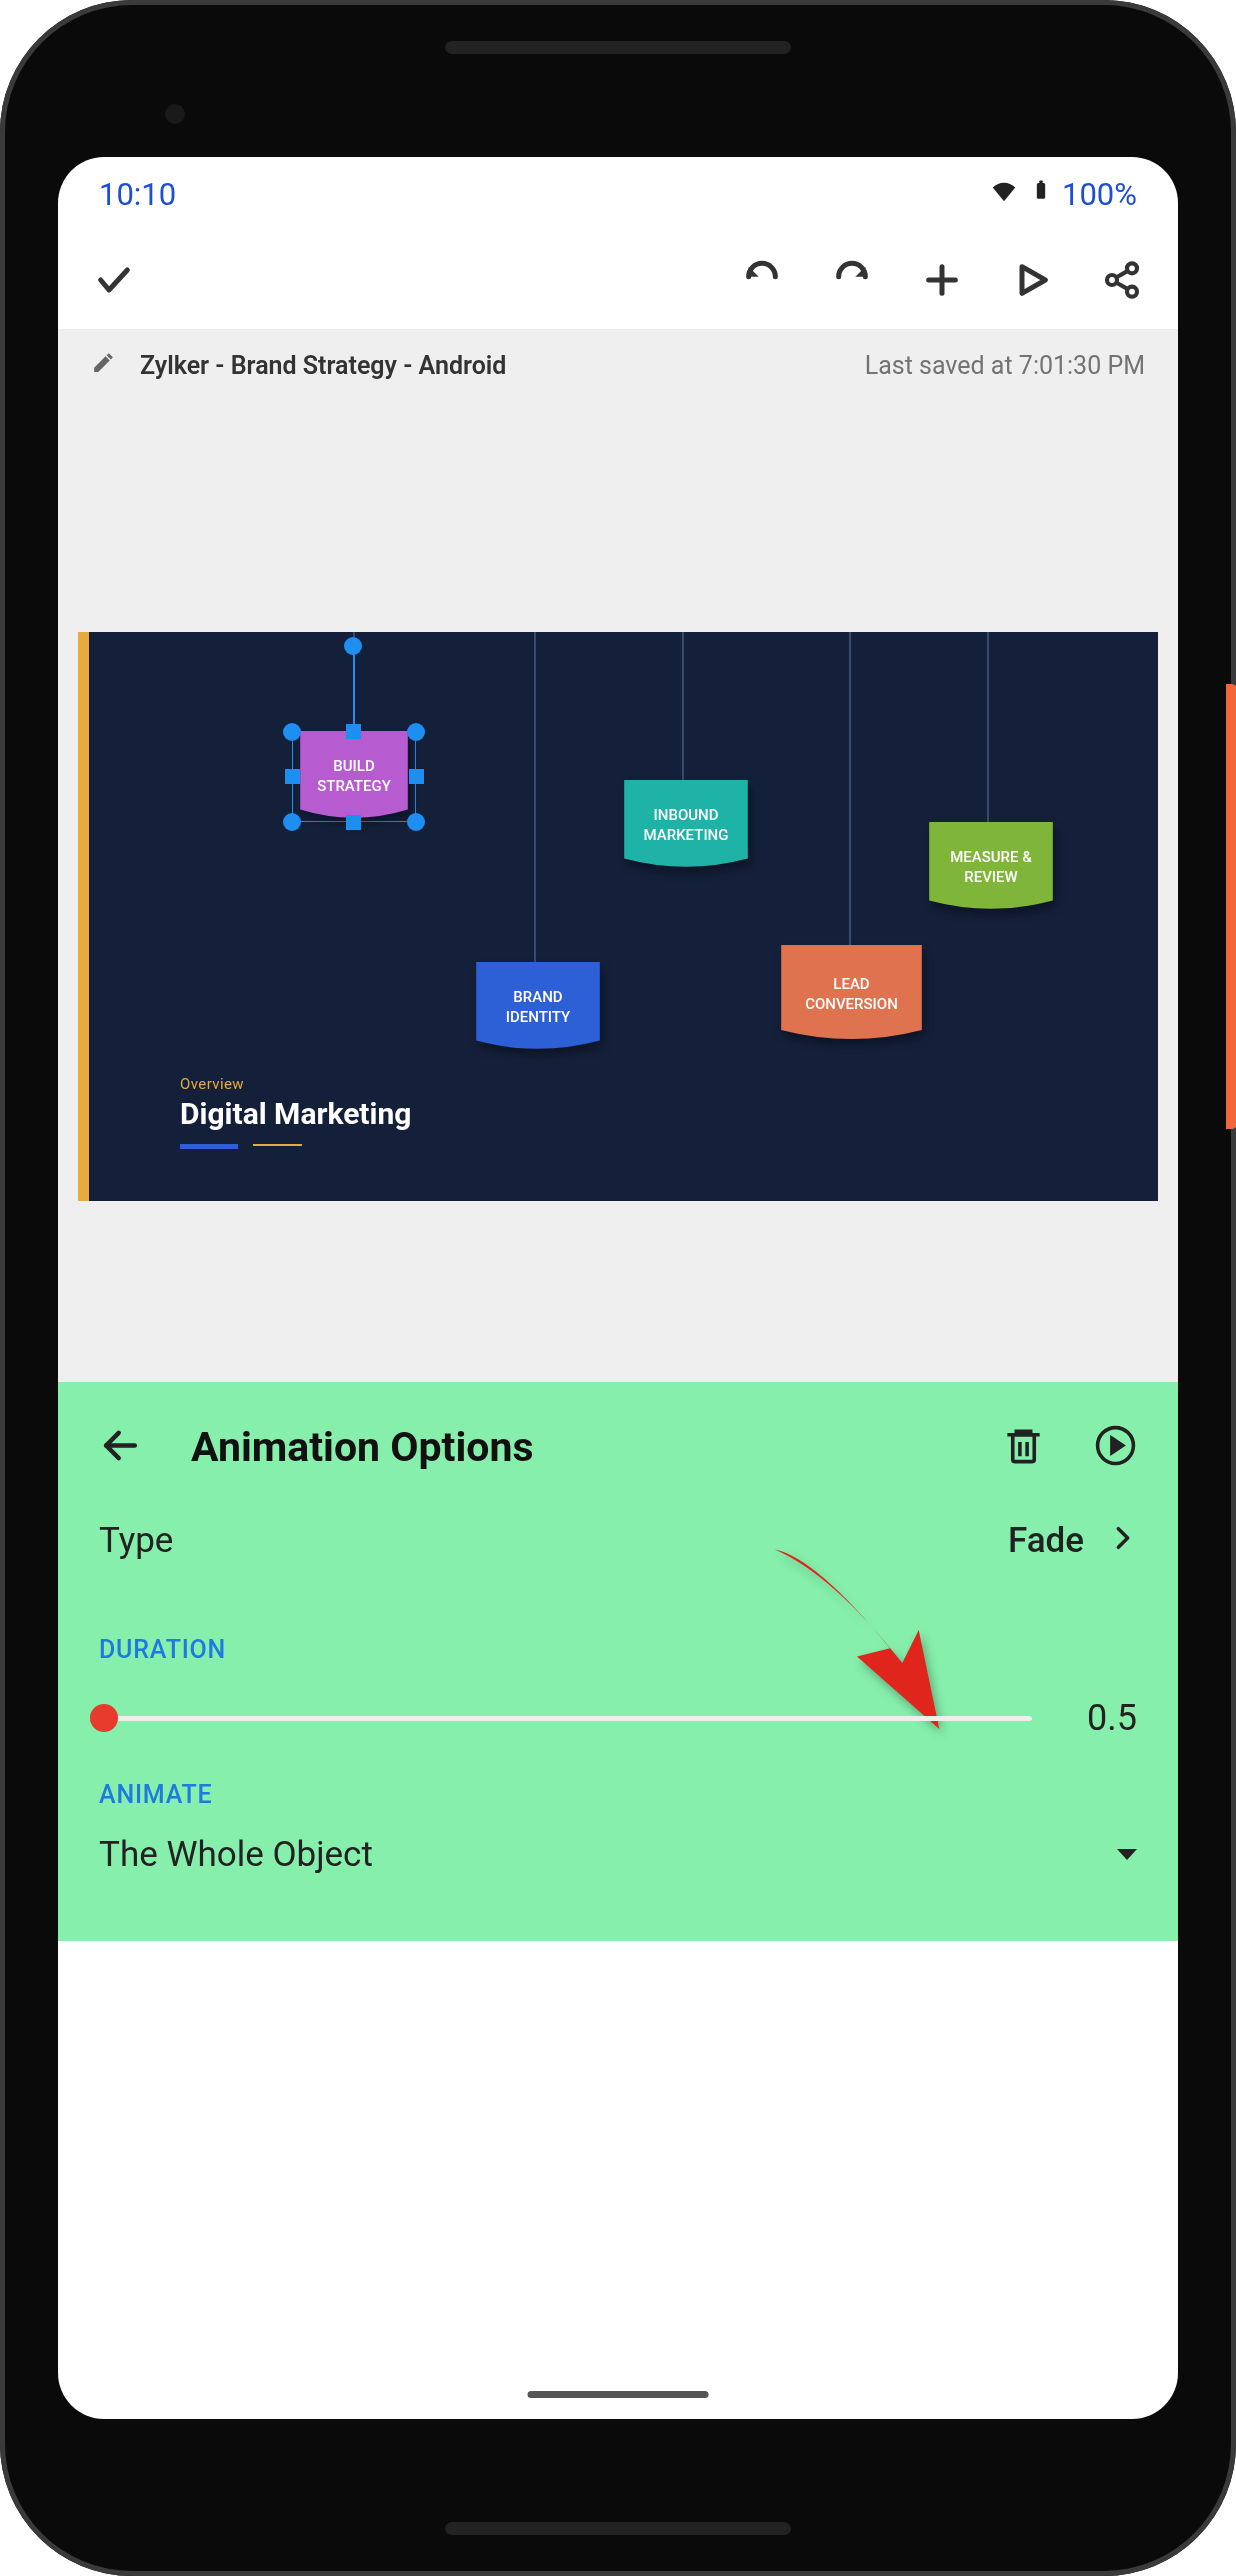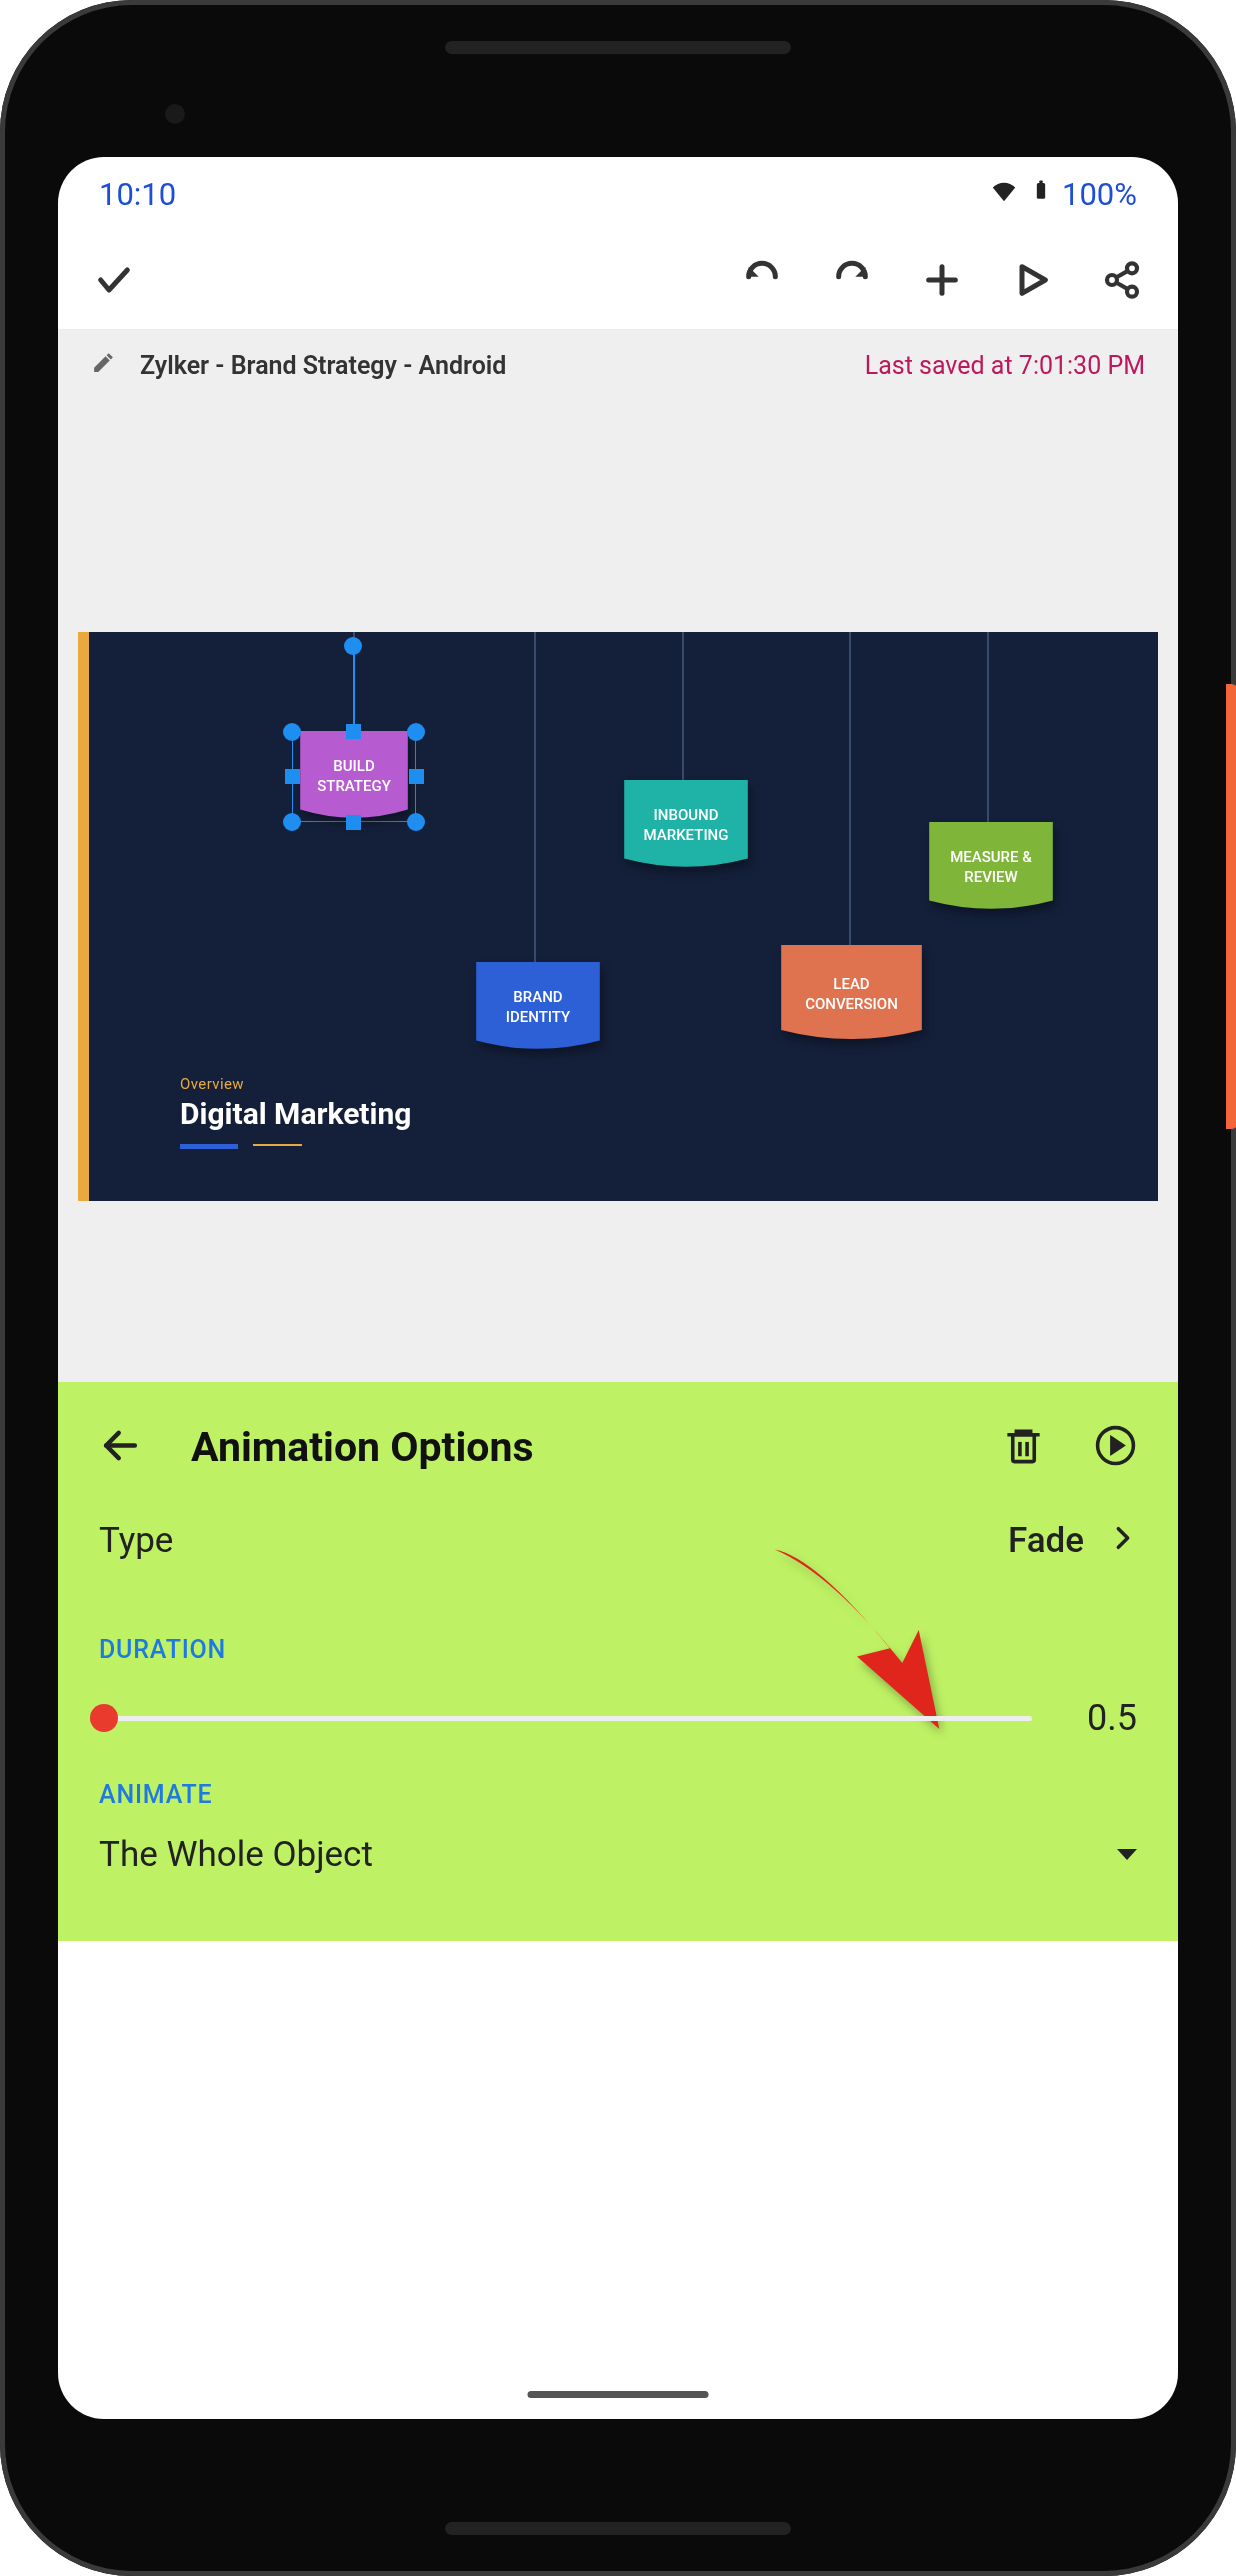--- a/index.html
+++ b/index.html
@@ -39,21 +39,21 @@
   .tb-left, .tb-right { display: flex; align-items: center; gap: 44px; }
   .tb-icon { width: 46px; height: 46px; display:flex; align-items:center; justify-content:center; color:#333; }
   .tb-icon svg { width: 40px; height: 40px; stroke: #333; }
   
   .doc-header {
     display: flex; align-items: center; justify-content: space-between;
     padding: 20px 33px; background: #efefef; font-size: 25px; color: #555;
   }
   .doc-left { display:flex; align-items:center; gap: 24px; font-weight:600; color:#333; }
   .doc-left svg { width: 25px; height: 25px; }
-  .doc-saved { color: #be185d; font-size: 25px; }
+  .doc-saved { color: #737373; font-size: 25px; }
   
   .slide-wrap { background: #efefef; padding: 231px 20px 181px; }
   .slide {
     position: relative; width: 100%; height: 569px; background: #14203a;
     border-left: 11.5px solid #e9a93f; overflow: hidden;
   }
   .slide-title { position:absolute; left: 91px; bottom: 49px; color:#fff; }
   .slide-overview { font-size: 15px; color: #e9a93f; letter-spacing: 0.4px; }
   .slide-main { font-size: 30px; font-weight: 700; margin-top: 3.3px; }
   .slide-underline1 { width: 58px; height: 5px; background: #2d5fd6; margin-top: 13px; display:inline-block; }
@@ -67,21 +67,21 @@
   .banner .flag { width:100%; height:100%; display:flex; align-items:center; justify-content:center; padding: 0 8.2px; }
   
   .sel-handle { position:absolute; width:18px; height:18px; background:#1f8ef1; border:2.5px solid #fff0; border-radius:50%; }
   .sel-square { position:absolute; width:15px; height:15px; background:#1f8ef1; }
   .sel-box { position:absolute; border:1.6px solid #1f8ef1; }
   .rot-handle { position:absolute; width:18px; height:18px; background:#1f8ef1; border-radius:50%; }
   .rot-line { position:absolute; width:1.6px; background:#1f8ef1; }
   
   .red-arrow { position:absolute; filter: drop-shadow(3.3px 5px 5px rgba(0,0,0,0.3)); }
   
-  .panel { background:#bef264; padding: 41px 41px 49px; }
+  .panel { background:#86efac; padding: 41px 41px 49px; }
   .panel-header { display:flex; align-items:center; gap: 49px; }
   .panel-back svg { width: 43px; height: 43px; }
   .panel-title { font-size: 41px; font-weight: 700; color:#111; flex:1; }
   .panel-actions { display:flex; align-items:center; gap: 49px; }
   .panel-actions svg { width: 43px; height: 43px; }
   .row {
     display:flex; align-items:flex-start; justify-content:space-between;
     padding: 49px 0 33px; font-size: 35px; color:#222;
   }
   .row-value { display:flex; align-items:center; gap: 25px; color:#222; font-weight:500; }

